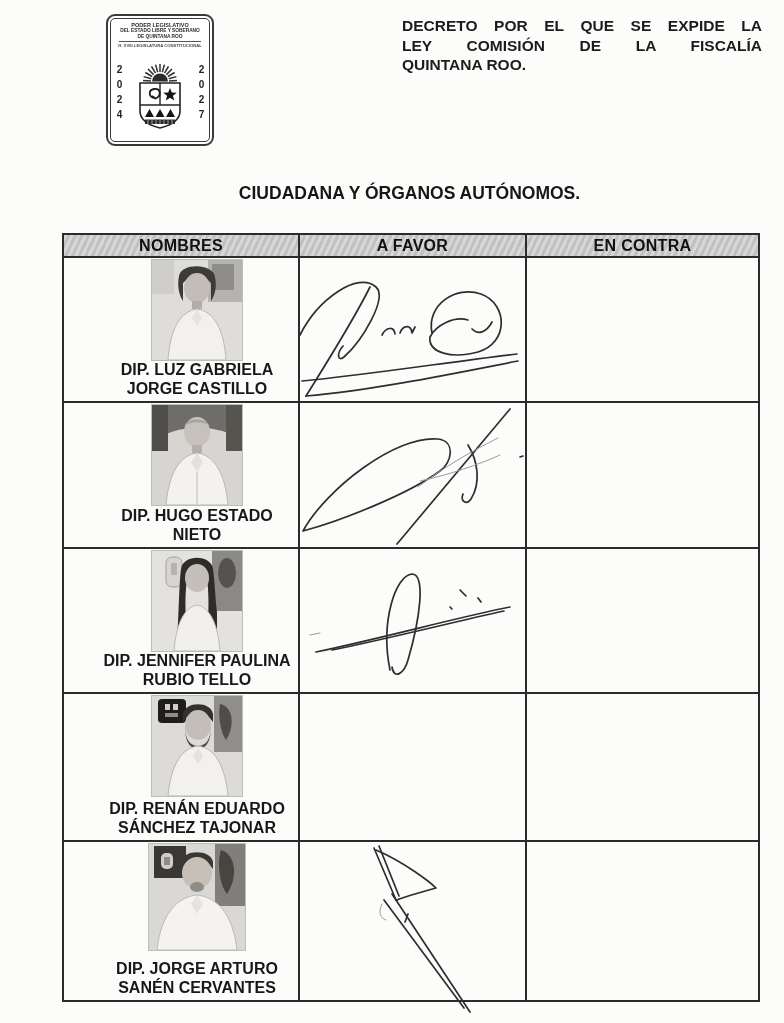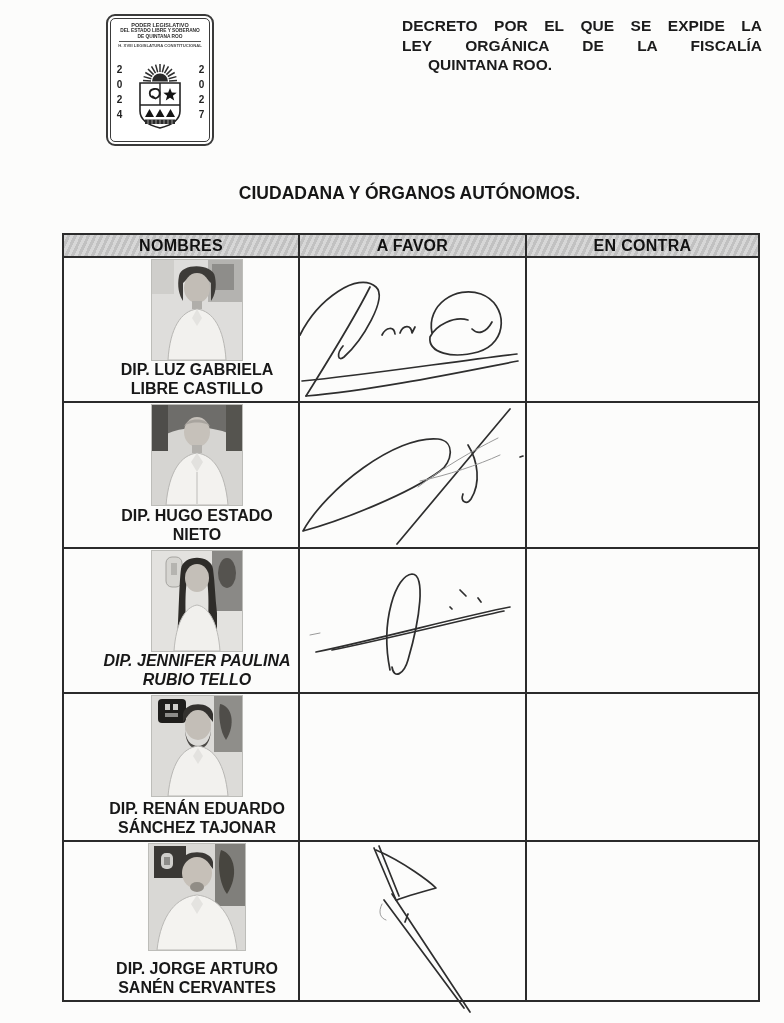--- a/index.html
+++ b/index.html
@@ -30,21 +30,21 @@
     font-size:10px; font-weight:bold; letter-spacing:4px; line-height:1; color:#222;
   }
   .seal-emblem { flex:1; display:flex; justify-content:center; }
 
   
   .dictamen {
     position:absolute; left:402px; top:16px; width:360px;
     font-size:15.5px; font-weight:bold; line-height:19.5px; color:#1b1b1b;
   }
   .dictamen .jline { text-align:justify; text-align-last:justify; }
-  .dictamen .jline.last { text-align-last:left;margin-left:26px; }
+  .dictamen .jline.last { text-align-last:left; }
 
   
   .doc-title {
     position:absolute; left:62px; top:183px; width:695px;
     text-align:center; font-size:17.5px; font-weight:bold; line-height:21px; color:#161616;
   }
 
   
   table.vote {
     position:absolute; left:62px; top:233px; width:696px;
@@ -55,21 +55,21 @@
   table.vote col.c3 { width:233px; }
   .vote th, .vote td { border:2px solid #2b2b2b; padding:0; vertical-align:top; }
   .vote th {
     height:23px; vertical-align:middle; text-align:center;
     font-size:16px; font-weight:bold; letter-spacing:0.3px; color:#111;
     background:#c9c9c9;
     background-image:repeating-linear-gradient(115deg, rgba(255,255,255,0.25) 0 3px, rgba(0,0,0,0.04) 3px 6px);
   }
   tr.r1 td { height:145px; }
   tr.r2 td { height:146px; }
-  tr.r3 td { height:110px;font-style:italic; }
+  tr.r3 td { height:110px; }
   tr.r4 td { height:148px; }
   tr.r5 td { height:160px; }
 
   .namecell {
     height:100%; display:flex; flex-direction:column; align-items:center;
     padding:2px 4px 3px; position:relative;margin-left:32px;
   }
   .photo { flex:0 0 auto; box-shadow:0 0 0 1px #bdbdb9; }
   .depname {
     margin-top:auto; text-align:center; font-size:16px; font-weight:bold;
@@ -119,21 +119,21 @@
             <path d="M20,67.5 v4.5 M24,67.5 v4.5 M28,67.5 v4.5 M32,67.5 v4.5 M36,67.5 v4.5 M40,67.5 v4.5 M44,67.5 v4.5" stroke="#cfcfcc" stroke-width="0.7"></path>
           </svg>
         </div>
         <div class="seal-year">2027</div>
       </div>
     </div>
   </div>
 
   <div class="dictamen">
     <div class="jline">DECRETO POR EL QUE SE EXPIDE LA</div>
-    <div class="jline">LEY ORGÁNICA DE LA FISCALÍA</div>
+    <div class="jline">LEY COMISIÓN DE LA FISCALÍA</div>
     <div class="jline last">QUINTANA ROO.</div>
   </div>
 
   <div class="doc-title">
     <div>CIUDADANA Y ÓRGANOS AUTÓNOMOS.</div>
   </div>
 
   <table class="vote">
     <colgroup>
         <col class="c1">
@@ -156,21 +156,21 @@
             <rect x="0" y="0" width="22" height="34" fill="#cfcecb"></rect>
             <rect x="60" y="4" width="22" height="26" fill="#8e8d8a"></rect>
             <path d="M27,16 C29,3 61,3 63,17 C65,27 63,35 59,41 L59,23 C51,14 39,14 31,23 L31,41 C27,35 25,26 27,16 Z" fill="#3d3b38"></path>
             <ellipse cx="45" cy="28" rx="13" ry="15" fill="#c2bdb6"></ellipse>
             <rect x="40" y="41" width="10" height="8" fill="#b0aeaa"></rect>
             <path d="M16,100 C18,68 29,51 45,49 C61,51 72,68 74,100 Z" fill="#f2f1ee" stroke="#b8b7b4" stroke-width="1"></path>
             <path d="M45,49 L40,58 L45,66 L50,58 Z" fill="#e4e3e0"></path>
           </svg>
           <div class="depname">
             <div>DIP. LUZ GABRIELA</div>
-            <div>LIBRE CASTILLO</div>
+            <div>JORGE CASTILLO</div>
           </div>
         </div>
       </td>
       <td>
         <div class="sigwrap">
           <svg class="sig" style="left:-6px; top:3px;" width="230" height="140" viewBox="0 0 230 140">
             <path d="M6,74 C24,38 64,10 82,26 C94,37 68,80 50,96 C44,101 42,93 49,85"></path>
             <path d="M76,26 C58,62 30,106 12,135"></path>
             <path d="M88,74 C92,66 100,65 101,73 M106,72 C109,64 117,63 118,72 L121,66"></path>
             <path d="M138,72 C132,44 162,24 187,33 C214,43 215,82 184,91 C158,98 134,92 136,76 C142,64 160,55 174,59"></path>

